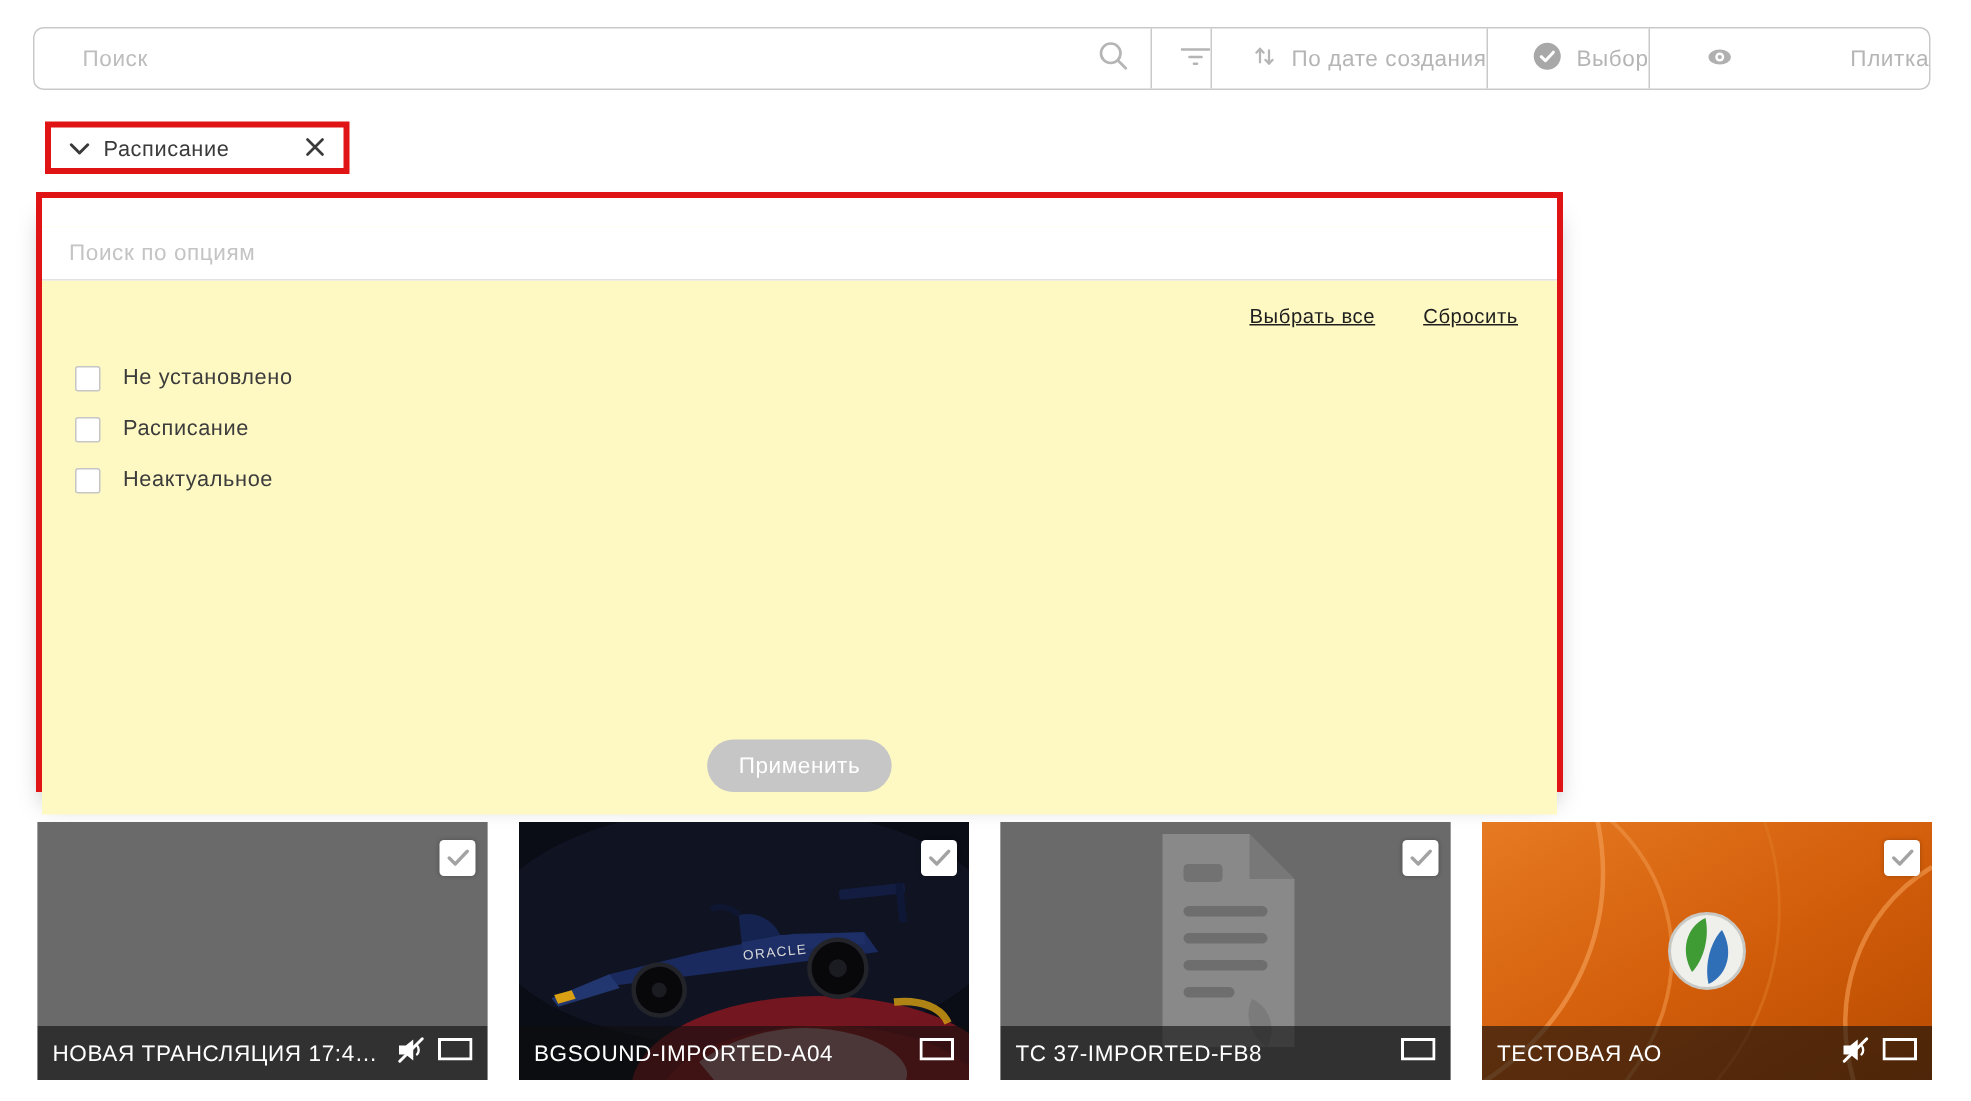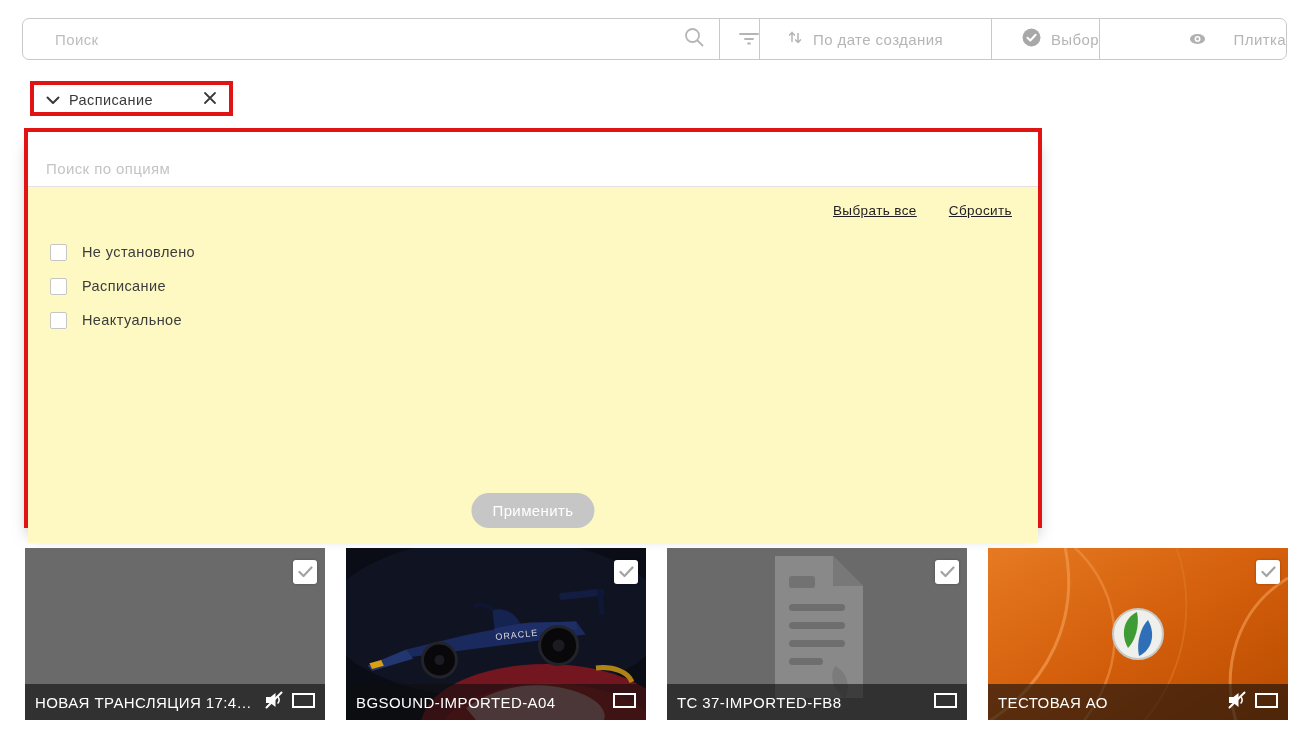--- a/index.html
+++ b/index.html
@@ -10,22 +10,22 @@
   .toolbar { position:absolute; left:22px; top:18px; width:1265px; height:42px;
     display:flex; align-items:stretch; border:1px solid #c9c9c9; border-radius:7px; background:#fff; }
   .tb-search { flex:1; display:flex; align-items:center; padding:0 14px 0 32px;gap:36px; }
   .tb-search input { flex:1; border:none; outline:none; font-size:15px; letter-spacing:.4px;
     color:#6a6a6a; font-family:inherit; background:transparent; }
   .tb-search input::placeholder { color:#bdbdbd; }
   .tb-seg { display:flex; align-items:center; justify-content:flex-end; gap:10px;
     border-left:1px solid #c9c9c9; color:#b5b5b5; font-size:15px; cursor:pointer; }
   .seg-filter { width:40px; }
   .seg-sort { width:184px; }
-  .seg-select { width:108px;margin-left:48px; }
-  .seg-view { width:187px; justify-content:flex-end; padding-left:38px; gap:28px; }
+  .seg-select { width:108px; }
+  .seg-view { width:187px; justify-content:space-between; padding-left:38px; gap:28px; }
 
   
   .chip-annot { position:absolute; left:30px; top:81px; width:203px; height:35px;
     border:4px solid #e01414; background:#fff; }
   .chip { width:100%; height:100%; display:flex; align-items:center; padding:15px 12px; gap:9px; }
   .chip-label { font-size:14.5px; color:#3a3a3a; flex:1; }
   .chip svg { flex:none; }
 
   
   .panel-annot { position:absolute; left:24px; top:128px; width:1018px; height:400px;

